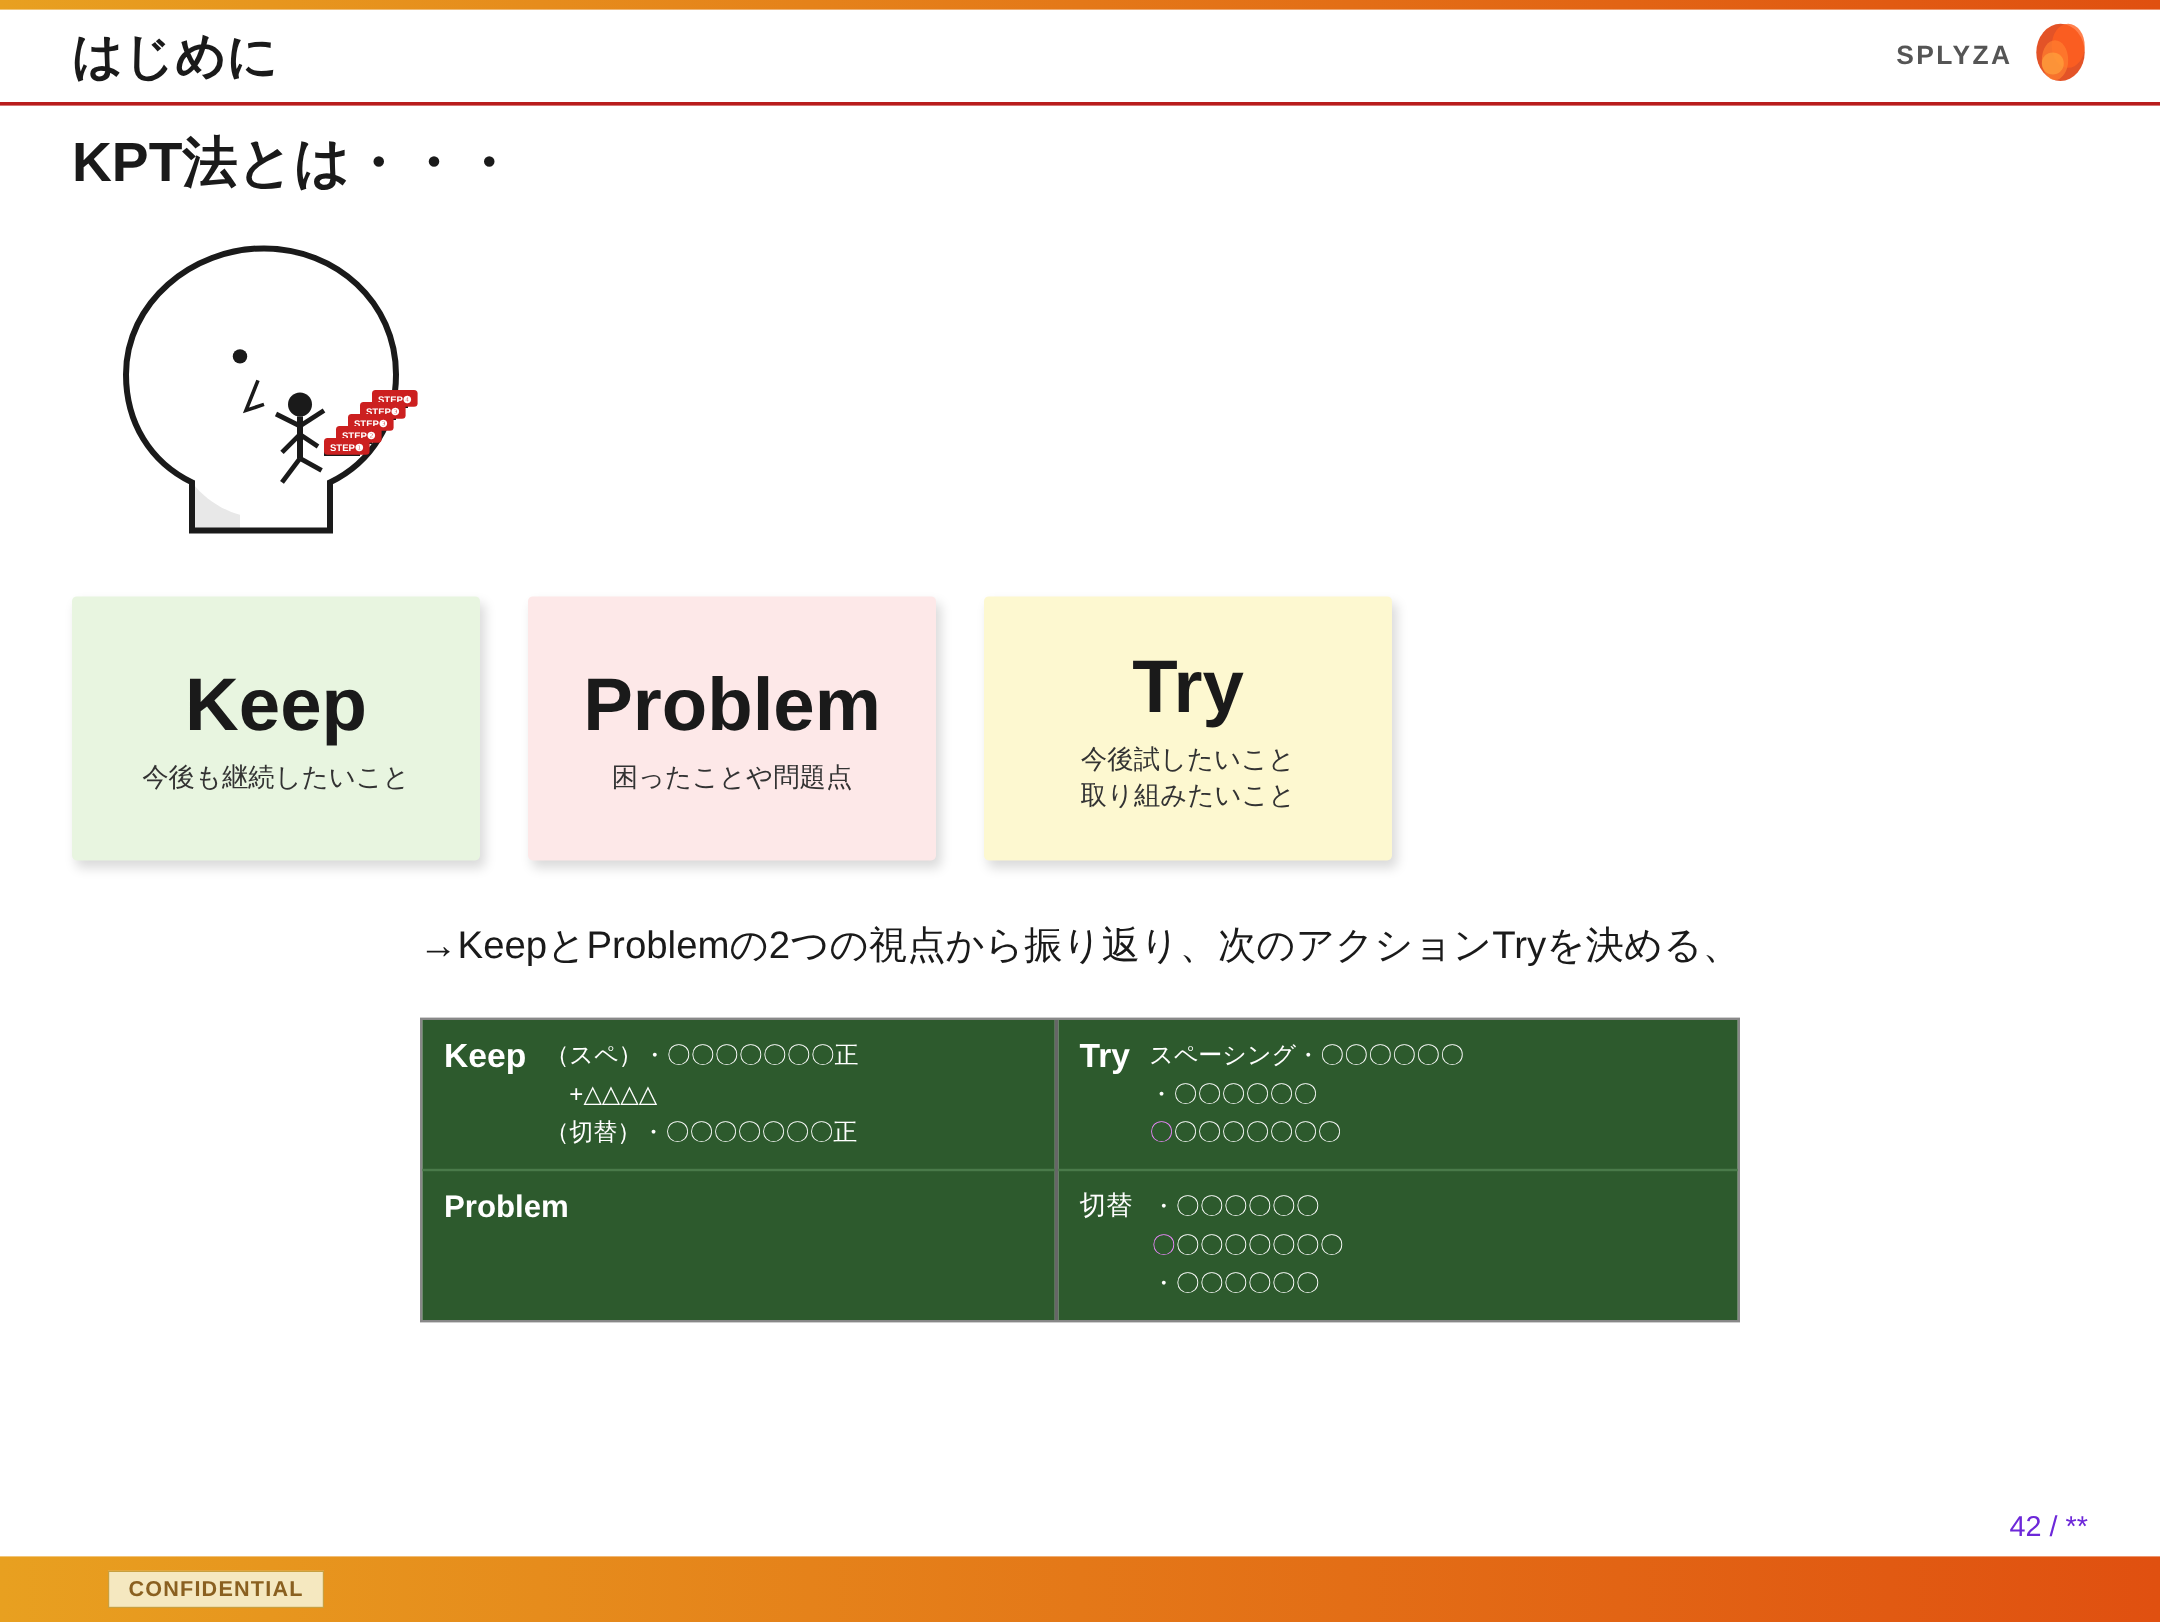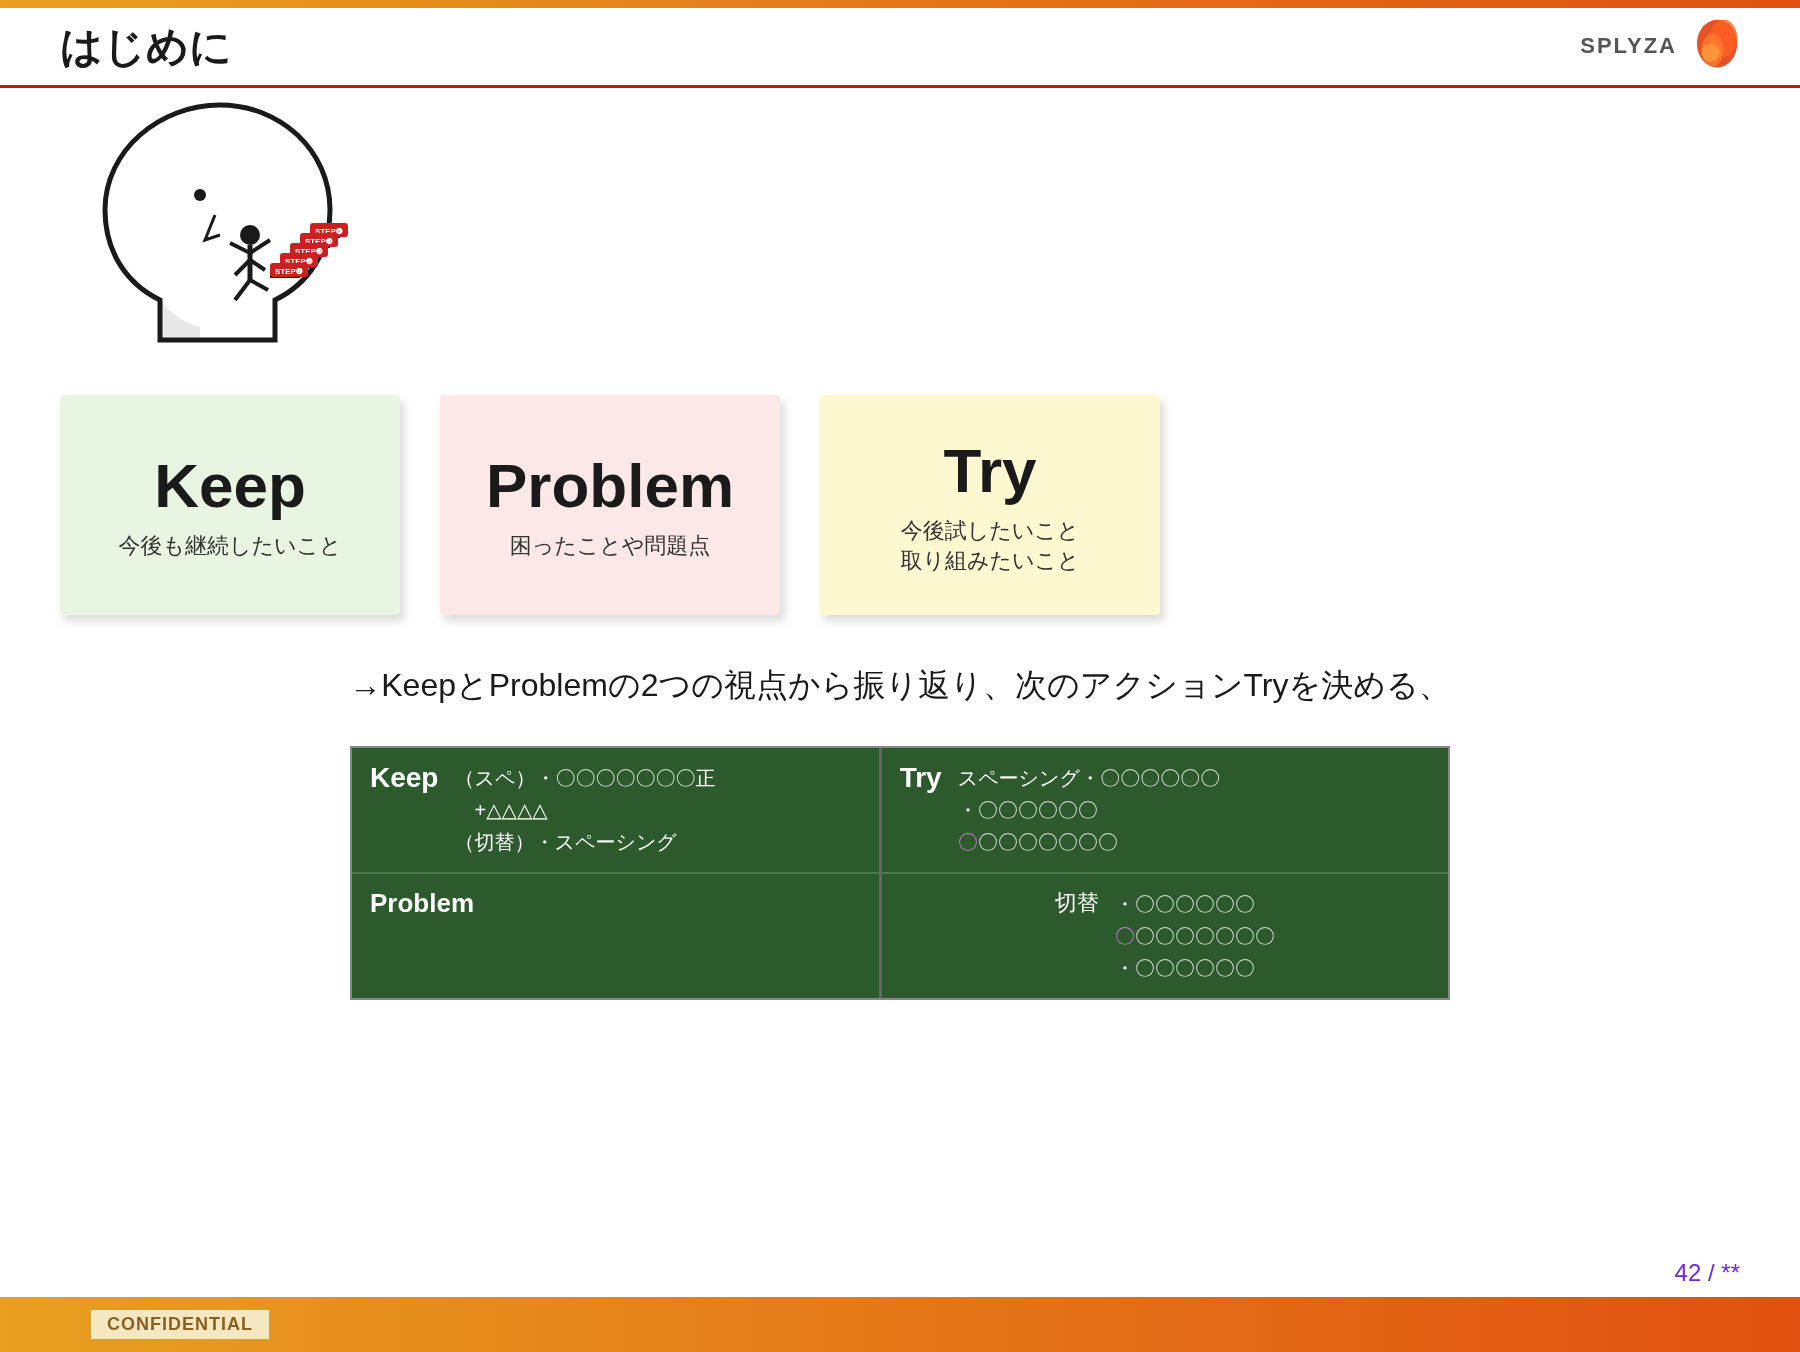--- a/index.html
+++ b/index.html
@@ -256,20 +256,21 @@
       <ellipse cx="35" cy="28" rx="22" ry="26" fill="#e04010" opacity="0.9"></ellipse>
       <ellipse cx="42" cy="22" rx="15" ry="20" fill="#ff6020" opacity="0.8"></ellipse>
       <ellipse cx="30" cy="35" rx="12" ry="18" fill="#ff8030" opacity="0.7"></ellipse>
       <circle cx="28" cy="38" r="10" fill="#ffaa40" opacity="0.6"></circle>
     </svg>
   </div>
 </div>
 
 <div class="main-content">
 
+  <div class="subtitle">KPT法とは・・・</div>
 
   <div class="description-area">
 
     <svg class="head-illustration" viewBox="0 0 320 260">
 
       <path d="M160,10 C220,10 270,55 270,115 C270,155 250,188 215,205 L215,245 L100,245 L100,205 C65,188 45,155 45,115 C45,55 100,10 160,10 Z" fill="none" stroke="#1a1a1a" stroke-width="5"></path>
 
       <path d="M100,205 C110,218 125,228 140,232 L140,245 L100,245 Z" fill="#1a1a1a" opacity="0.1"></path>
 
       <circle cx="140" cy="100" r="6" fill="#1a1a1a"></circle>
@@ -328,21 +329,21 @@
   <div class="kpt-table-area">
     <div class="kpt-table">
 
       <div class="kpt-left">
         <div class="kpt-cell" style="border-bottom: 2px solid #4a7a4a; flex:1; padding: 14px 18px;">
           <div style="display:flex; gap:16px; align-items:flex-start;">
             <span style="font-weight:bold; font-size:28px; color:white;">Keep</span>
             <div style="font-size:20px; color:white; line-height:1.6;">
               <div>（スペ）・〇〇〇〇〇〇〇正</div>
               <div style="padding-left:20px;">+△△△△</div>
-              <div>（切替）・スペーシング</div>
+              <div>（切替）・〇〇〇〇〇〇〇正</div>
             </div>
           </div>
         </div>
         <div class="kpt-cell" style="flex:1; padding: 14px 18px;">
           <div style="display:flex; gap:16px; align-items:flex-start;">
             <span style="font-weight:bold; font-size:26px; color:white;">Problem</span>
           </div>
         </div>
       </div>
 
@@ -355,21 +356,21 @@
             <div style="font-size:20px; color:white; line-height:1.6;">
               <div>スペーシング・〇〇〇〇〇〇</div>
               <div>・〇〇〇〇〇〇</div>
               <div style="color:white; font-size:20px;">
                 <span style="color:#ee88ff;">〇</span><span>〇〇〇〇〇〇〇</span>
               </div>
             </div>
           </div>
         </div>
         <div class="kpt-cell" style="flex:1; padding: 14px 18px;">
-          <div style="display:flex; gap:16px; align-items:flex-start;justify-content:center;">
+          <div style="display:flex; gap:16px; align-items:flex-start;">
             <span style="font-size:22px; color:white;">切替</span>
             <div style="font-size:20px; color:white; line-height:1.6;">
               <div>・〇〇〇〇〇〇</div>
               <div style="color:white; font-size:20px;">
                 <span style="color:#ee88ff;">〇</span><span>〇〇〇〇〇〇〇</span>
               </div>
               <div>・〇〇〇〇〇〇</div>
             </div>
           </div>
         </div>

